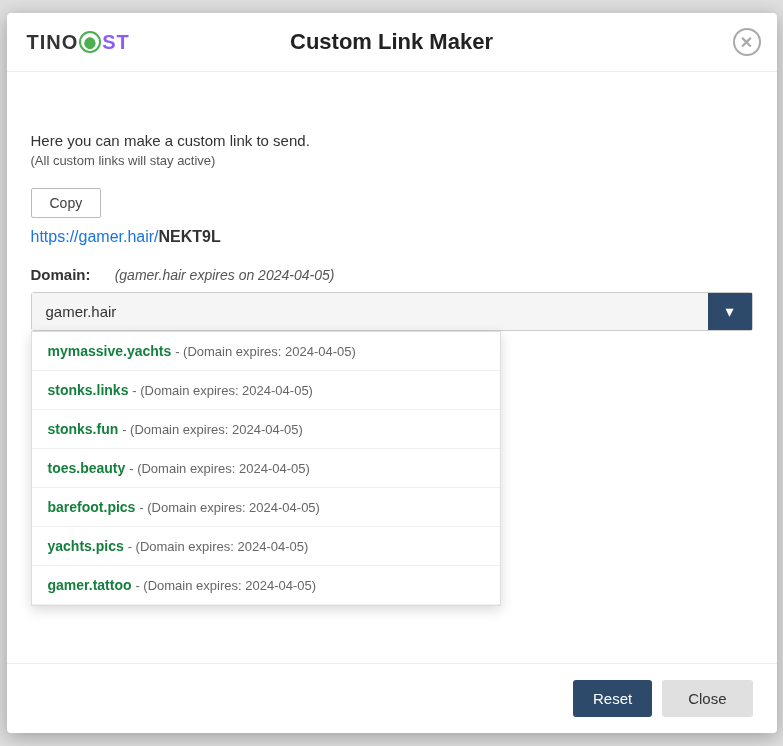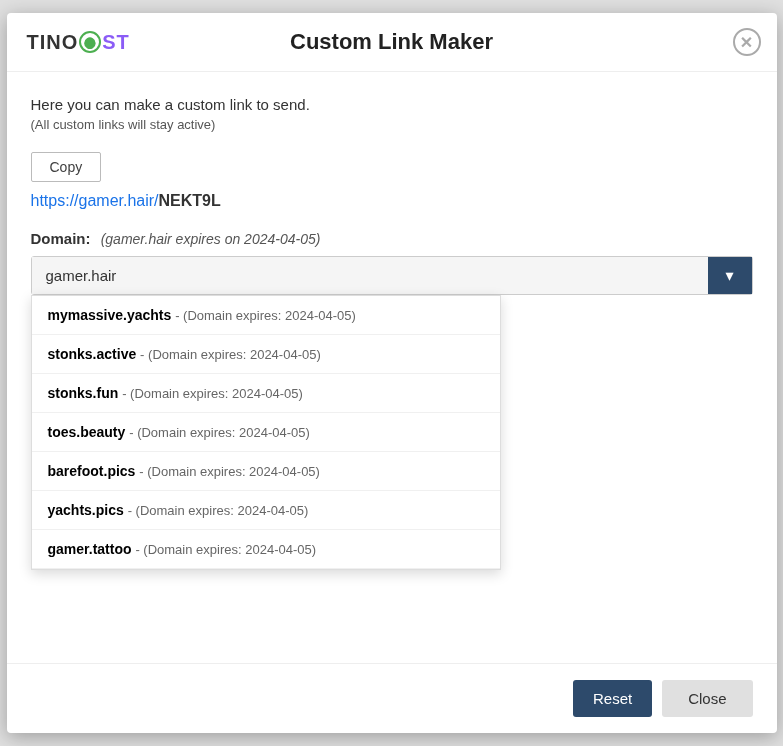--- a/index.html
+++ b/index.html
@@ -15,20 +15,21 @@
     }
     .modal {
       background: #fff;
       width: 770px;
       min-height: 720px;
       border-radius: 4px;
       position: relative;
       box-shadow: 0 4px 20px rgba(0,0,0,0.3);
       display: flex;
       flex-direction: column;
+      gap: 36px;
     }
     .modal-header {
       display: flex;
       align-items: center;
       justify-content: center;
       padding: 16px 20px;
       border-bottom: 1px solid #eee;
       position: relative;
     }
     .logo {
@@ -143,21 +144,21 @@
     }
     .dropdown-item {
       padding: 11px 16px;
       font-size: 14px;
       color: #333;
       border-bottom: 1px solid #f0f0f0;
       cursor: pointer;
     }
     .dropdown-item .domain-name {
       font-weight: 600;
-      color: #000000;
+      color: #15803d;
     }
     .dropdown-item .domain-expiry {
       color: #666;
       font-size: 13px;
     }
     .fields-section {
       position: relative;
       margin-top: 0;
     }
     .modal-footer {
@@ -219,39 +220,39 @@
     <button class="copy-btn">Copy</button>
     <div style="margin-bottom:20px;">
       <a class="link-display">
         <span style="color:#1a73e8; font-weight:normal;">https://gamer.hair/</span><span style="color:#333; font-weight:bold;">NEKT9L</span>
       </a>
     </div>
 
     <div style="margin-bottom:8px;">
       <span class="domain-label">
         <strong>Domain:</strong>
-        <span style="font-style:italic; color:#555; font-size:14px; margin-left:6px;">(gamer.hair expires on 2024-04-05)</span>
+        <span style="font-style:italic; color:#555; font-size:14px; margin-left:20px;">(gamer.hair expires on 2024-04-05)</span>
       </span>
     </div>
 
     
     <div class="fields-section">
       <div class="dropdown-container">
         <div class="dropdown-row">
           <input class="dropdown-input" value="gamer.hair" readonly="" style="">
           <button class="dropdown-arrow">▾</button>
         </div>
 
         <div class="dropdown-menu">
           <div class="dropdown-item">
             <span class="domain-name">mymassive.yachts</span>
             <span class="domain-expiry"> - (Domain expires: 2024-04-05)</span>
           </div>
           <div class="dropdown-item">
-            <span class="domain-name">stonks.active</span>
+            <span class="domain-name">stonks.links</span>
             <span class="domain-expiry"> - (Domain expires: 2024-04-05)</span>
           </div>
           <div class="dropdown-item">
             <span class="domain-name">stonks.fun</span>
             <span class="domain-expiry"> - (Domain expires: 2024-04-05)</span>
           </div>
           <div class="dropdown-item">
             <span class="domain-name">toes.beauty</span>
             <span class="domain-expiry"> - (Domain expires: 2024-04-05)</span>
           </div>

